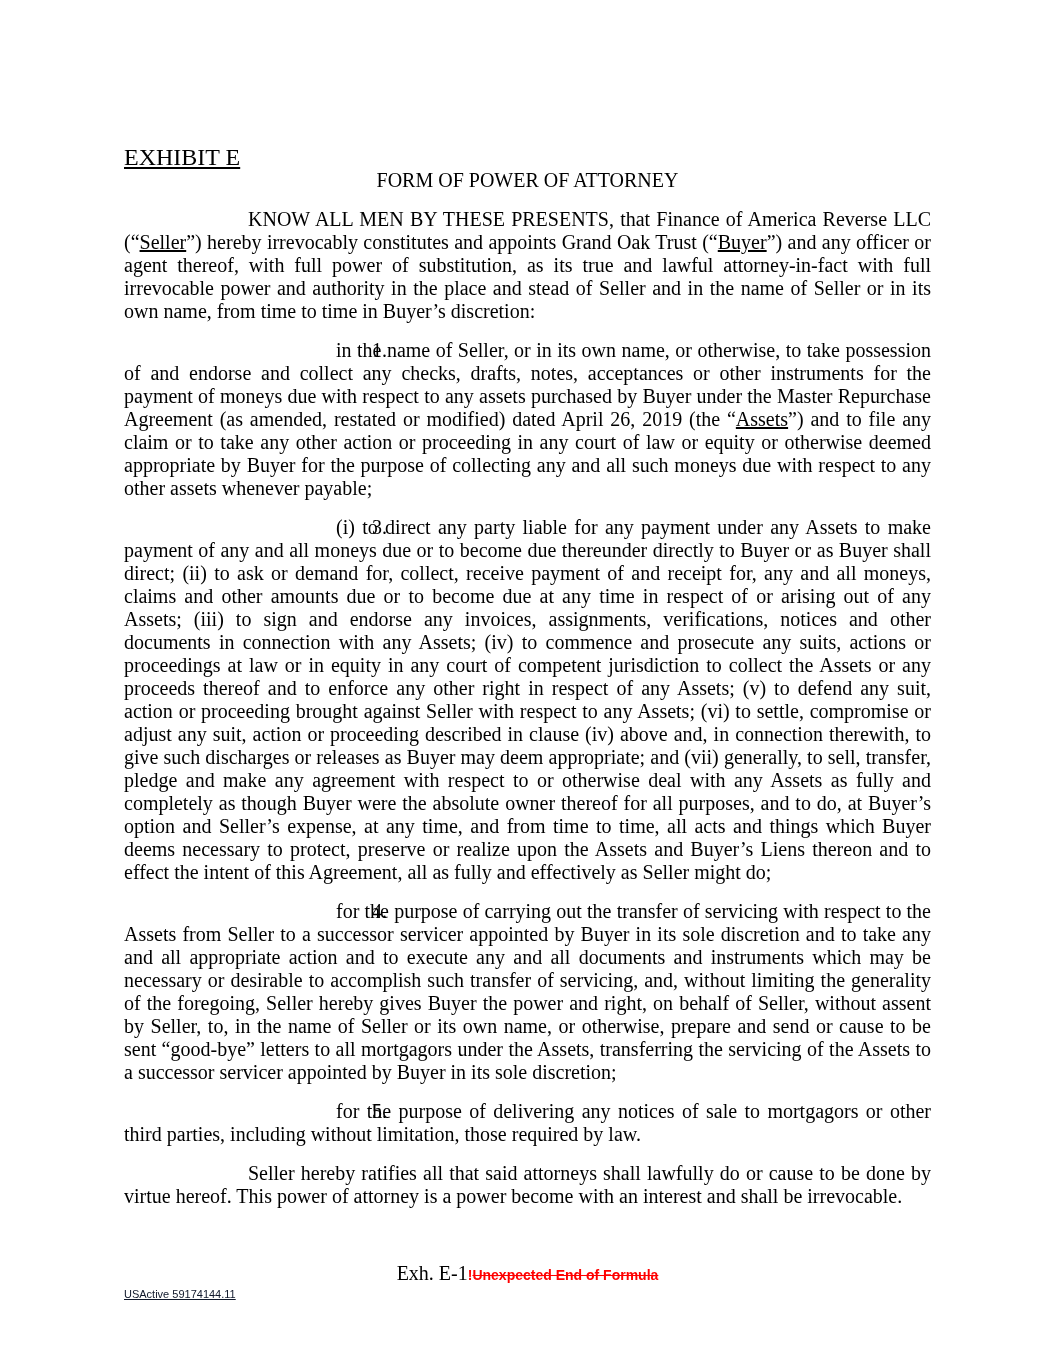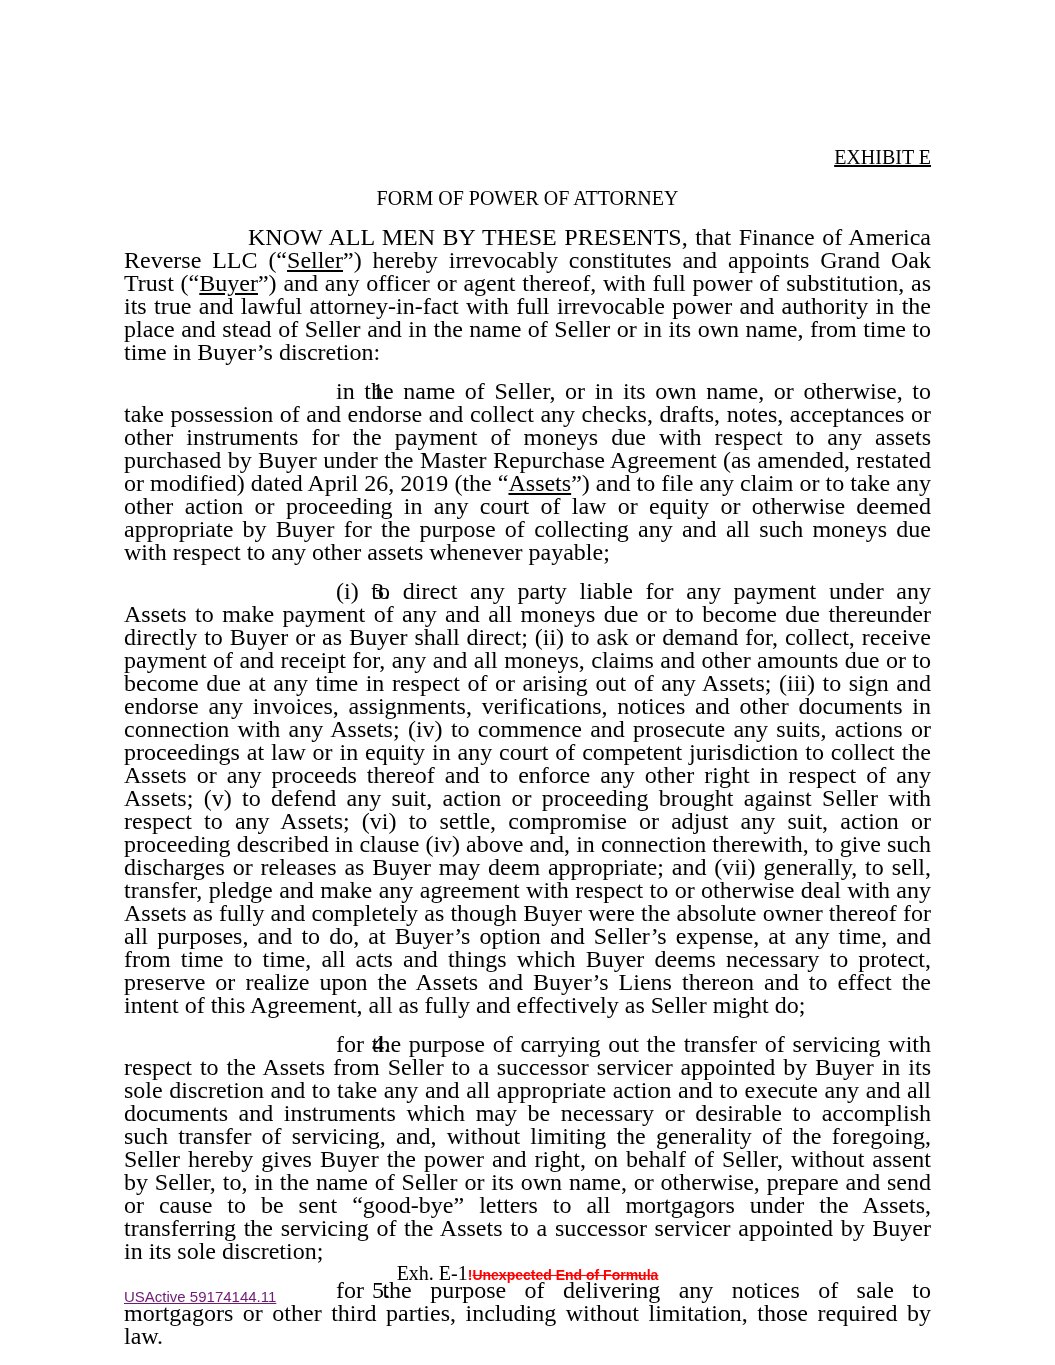--- a/index.html
+++ b/index.html
@@ -10,31 +10,30 @@
     font-family:"Liberation Serif", serif;
     color:#000000;
     overflow:hidden;
   }
   .page {
     position:absolute; inset:0;
     padding:146px 124px 0 124px;
     box-sizing:border-box;
   }
   .exhibit-line {
-    text-align:right;
-    font-size:20px; line-height:23px;
+    text-align:left;
+    font-size:24px; line-height:23px;
   }
   .u { text-decoration:underline; }
   .doc-title {
     text-align:center;
     font-size:20px; line-height:23px;
-    margin-top:18px;
   }
   .body-par {
-    font-size:24px; line-height:23px;
+    font-size:20px; line-height:23px;
     text-align:justify;
     text-indent:124px;
     margin:16px 0 0 0;
   }
   .numtab {
     display:inline-block;
     width:88px;
   }
   .footer-center {
     position:absolute;
@@ -50,22 +49,22 @@
     font-family:"Liberation Sans", sans-serif;
     font-weight:bold;
     font-size:14px;
     color:#FF0000;
   }
   .err { text-decoration:line-through; }
   .doc-id {
     position:absolute;
     left:124px; top:1288px;
     font-family:"Liberation Sans", sans-serif;
-    font-size:15px;
-    color:#701a75;
+    font-size:11px;
+    color:#0f172a;
     text-decoration:underline;
     cursor:pointer;
     text-align:center;
   }
 </style>
 </head>
 <body>
 
 <div class="page">
 

